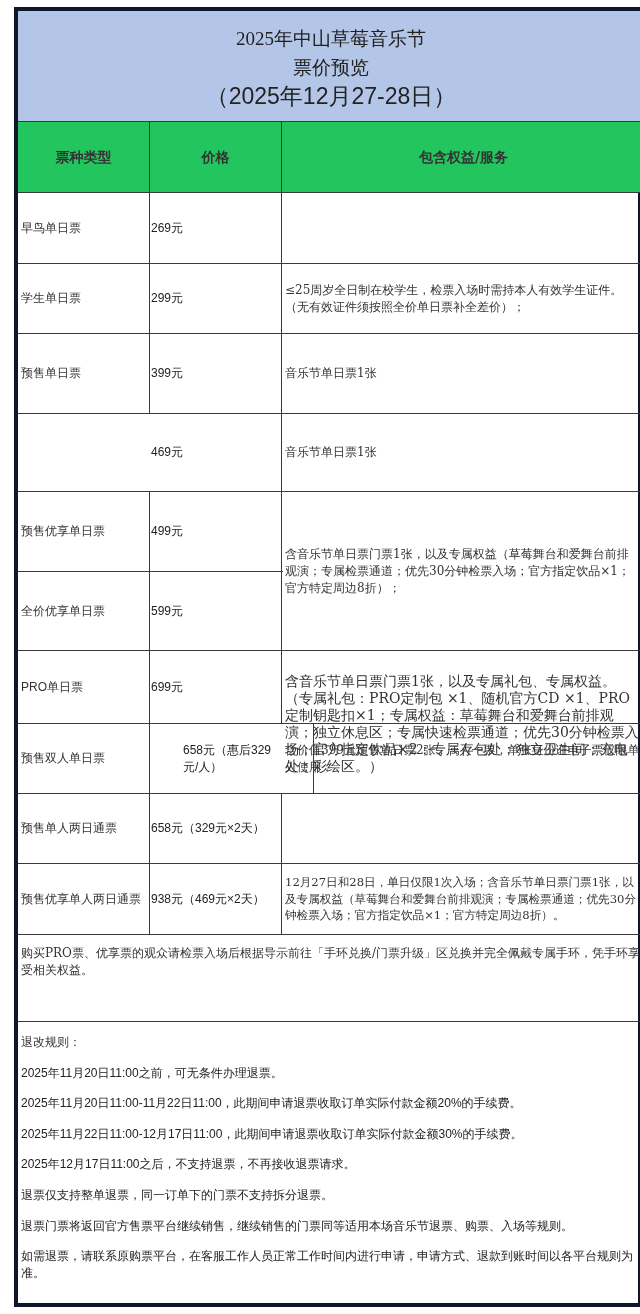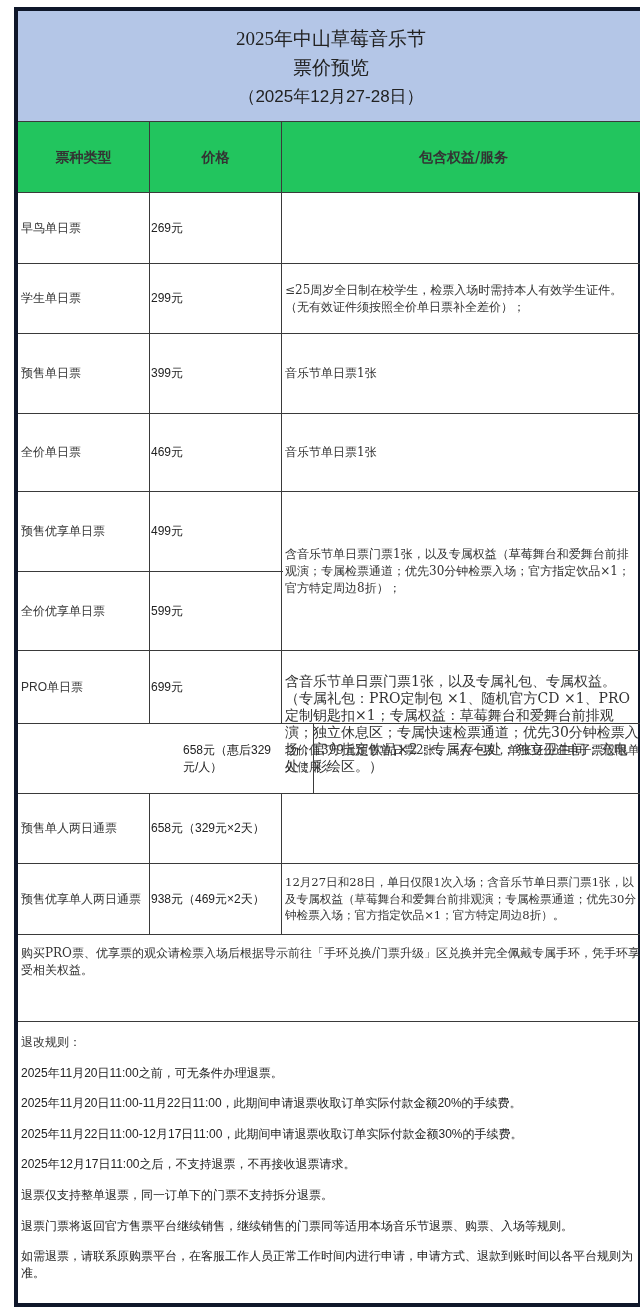--- a/index.html
+++ b/index.html
@@ -10,21 +10,21 @@
     position: absolute; left: 14px; top: 7px; width: 628px; height: 1300px;
     border: 4px solid #0f172a;
   }
   .title-band {
     position: absolute; left: 0; top: 0; width: 626px; height: 111px;
     background: #b4c6e7; border-bottom: 1px solid #3a3a3a;
     display: flex; flex-direction: column; align-items: center; justify-content: center;
     padding-top: 2px;
   }
   .title-line { font-size: 19px; line-height: 29px; color: #222; font-family: "Liberation Serif", "DejaVu Serif", serif; }
-  .title-line.sans { font-family: "Liberation Sans", "DejaVu Sans", sans-serif; font-size: 17px; }
+  .title-line.sans { font-family: "Liberation Sans", "DejaVu Sans", sans-serif; font-size: 23px; }
 
   .grid { position: absolute; left: 0; top: 111px; width: 626px; }
   .row { position: absolute; left: 0; width: 626px; border-bottom: 1px solid #3a3a3a; }
   .cell { position: absolute; top: 0; height: 100%; display: flex; align-items: center; font-size: 12px; line-height: 17px; }
   .c1 { left: 0; width: 132px; padding-left: 3px; border-right: 1px solid #3a3a3a; }
   .c2 { left: 132px; width: 132px; padding-left: 1px; border-right: 1px solid #3a3a3a; }
   .c3 { left: 265px; width: 361px; padding: 0 4px 0 2px; }
 
   .hdr { background: #22c55e; }
   .hdr .cell { justify-content: center; font-size: 14px; font-weight: bold; color: #333; padding: 0; }
@@ -72,21 +72,20 @@
       <div class="cell c3">≤25周岁全日制在校学生，检票入场时需持本人有效学生证件。（无有效证件须按照全价单日票补全差价）；</div>
     </div>
 
     <div class="row" style="top:212px; height:80px;">
       <div class="cell c1">预售单日票</div>
       <div class="cell c2 price">399元</div>
       <div class="cell c3">音乐节单日票1张</div>
     </div>
 
     <div class="row" style="top:292px; height:78px;">
-      <div class="cell c1">全价单日票</div>
       <div class="cell c2 price">469元</div>
       <div class="cell c3">音乐节单日票1张</div>
     </div>
 
     <div class="split-row" style="top:370px; height:80px;">
       <div class="cell c1">预售优享单日票</div>
       <div class="cell c2 price">499元</div>
     </div>
     <div class="split-row" style="top:450px; height:79px;">
       <div class="cell c1">全价优享单日票</div>
@@ -94,20 +93,21 @@
     </div>
     <div class="merged-c3" style="top:370px; height:159px;">含音乐节单日票门票1张，以及专属权益（草莓舞台和爱舞台前排观演；专属检票通道；优先30分钟检票入场；官方指定饮品×1；官方特定周边8折）；</div>
 
     <div class="row" style="top:529px; height:73px;">
       <div class="cell c1" style="font-family:'Liberation Sans','DejaVu Sans',sans-serif;">PRO单日票</div>
       <div class="cell c2 price">699元</div>
       <div class="cell c3" style="font-size:14px; line-height:17px;margin-top:37px;">含音乐节单日票门票1张，以及专属礼包、专属权益。（专属礼包：PRO定制包 ×1、随机官方CD ×1、PRO定制钥匙扣×1；专属权益：草莓舞台和爱舞台前排观演；独立休息区；专属快速检票通道；优先30分钟检票入场；官方指定饮品×2；专属存包处；独立卫生间；充电处；彩绘区。）</div>
     </div>
 
     <div class="row" style="top:602px; height:70px;">
+      <div class="cell c1">预售双人单日票</div>
       <div class="cell c2 price" style="padding-right:40px;margin-left:32px;">658元（惠后329元/人）</div>
       <div class="cell c3">含价值399元预售单日票2张，一人一票，单张身份证电子票仅限单人使用；</div>
     </div>
 
     <div class="row" style="top:672px; height:70px;">
       <div class="cell c1">预售单人两日通票</div>
       <div class="cell c2 price">658元（329元×2天）</div>
     </div>
 
     <div class="row" style="top:742px; height:71px;">

